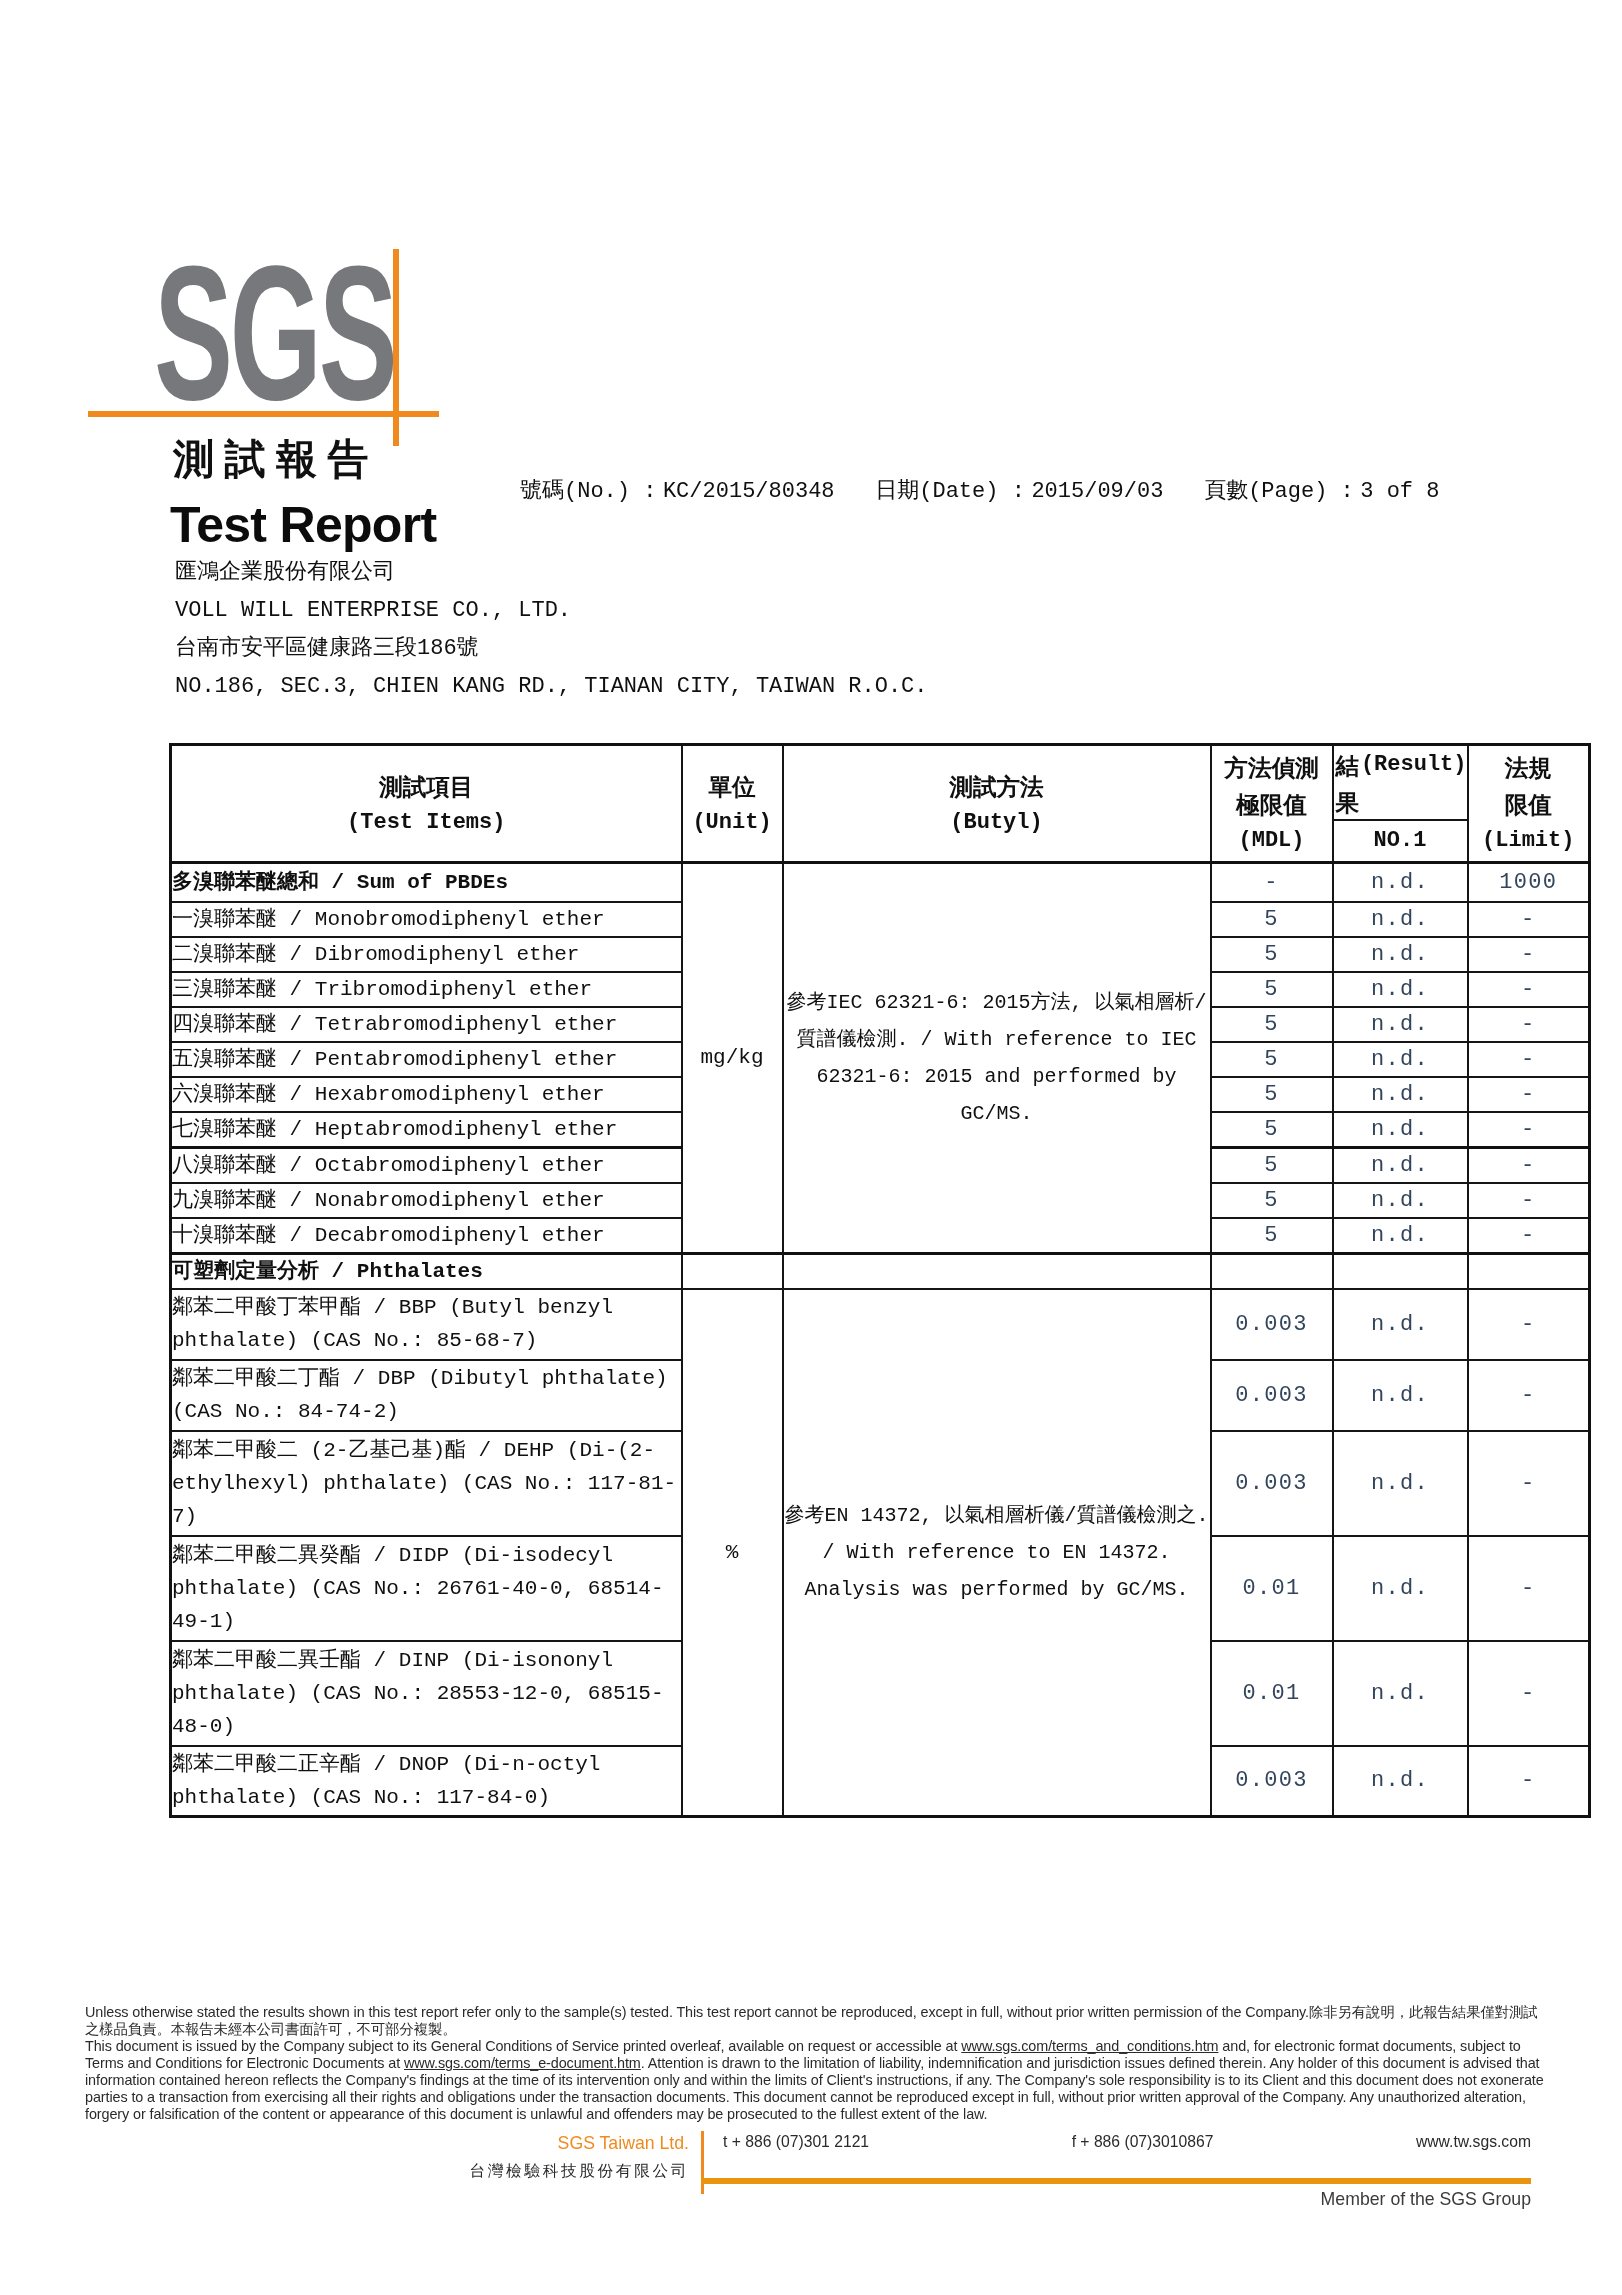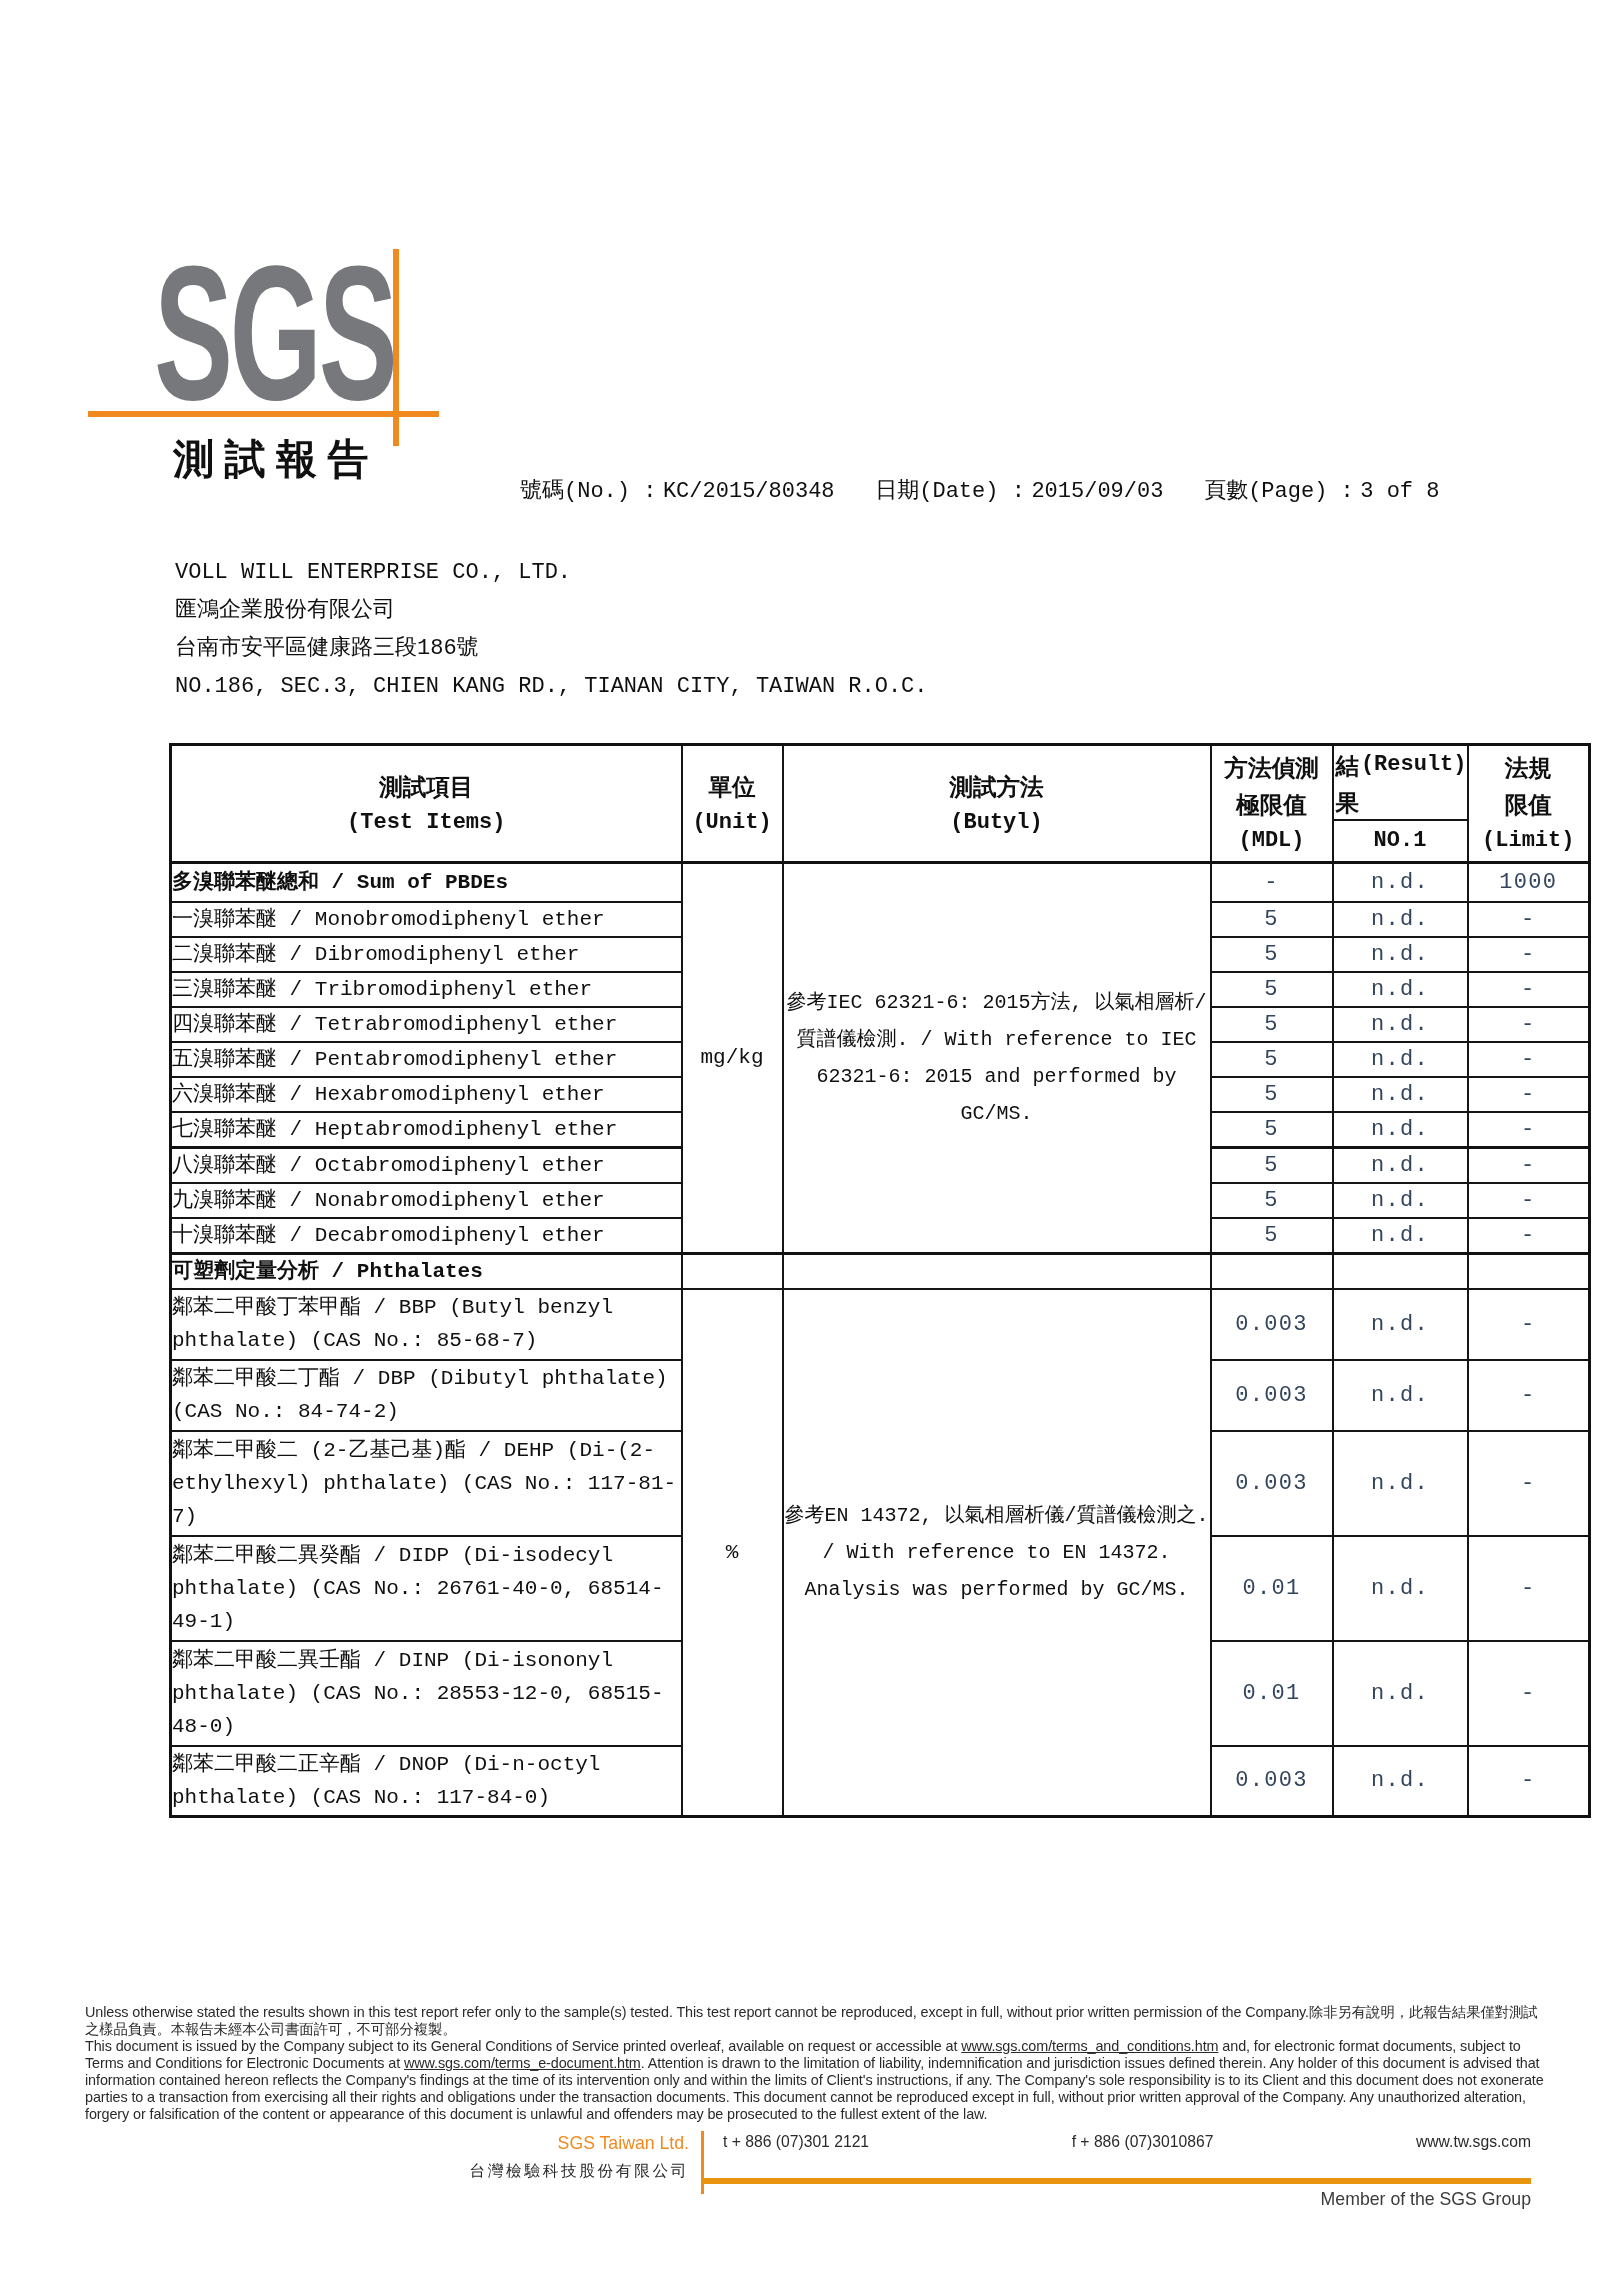--- a/index.html
+++ b/index.html
@@ -90,30 +90,31 @@
 </head>
 <body>
 
 <div class="page">
 
   <div class="logo-text">SGS</div>
   <div class="logo-hline"></div>
   <div class="logo-vline"></div>
 
   <div class="title-zh">測試報告</div>
+  <div class="title-en">Test Report</div>
 
   <div class="meta-line">
     <span class="seg"><span class="lbl">號碼(No.) :</span><span>KC/2015/80348</span></span>
     <span class="seg"><span class="lbl">日期(Date) :</span><span>2015/09/03</span></span>
     <span class="seg"><span class="lbl">頁數(Page) :</span><span>3 of 8</span></span>
   </div>
 
   <div class="client">
+    <div>匯鴻企業股份有限公司</div>
     <div>VOLL WILL ENTERPRISE CO., LTD.</div>
-    <div>匯鴻企業股份有限公司</div>
     <div>台南市安平區健康路三段186號</div>
     <div>NO.186, SEC.3, CHIEN KANG RD., TIANAN CITY, TAIWAN R.O.C.</div>
   </div>
 
   <table class="report">
     <colgroup>
       <col class="c-item">
         <col class="c-unit">
         <col class="c-method">
         <col class="c-mdl">

